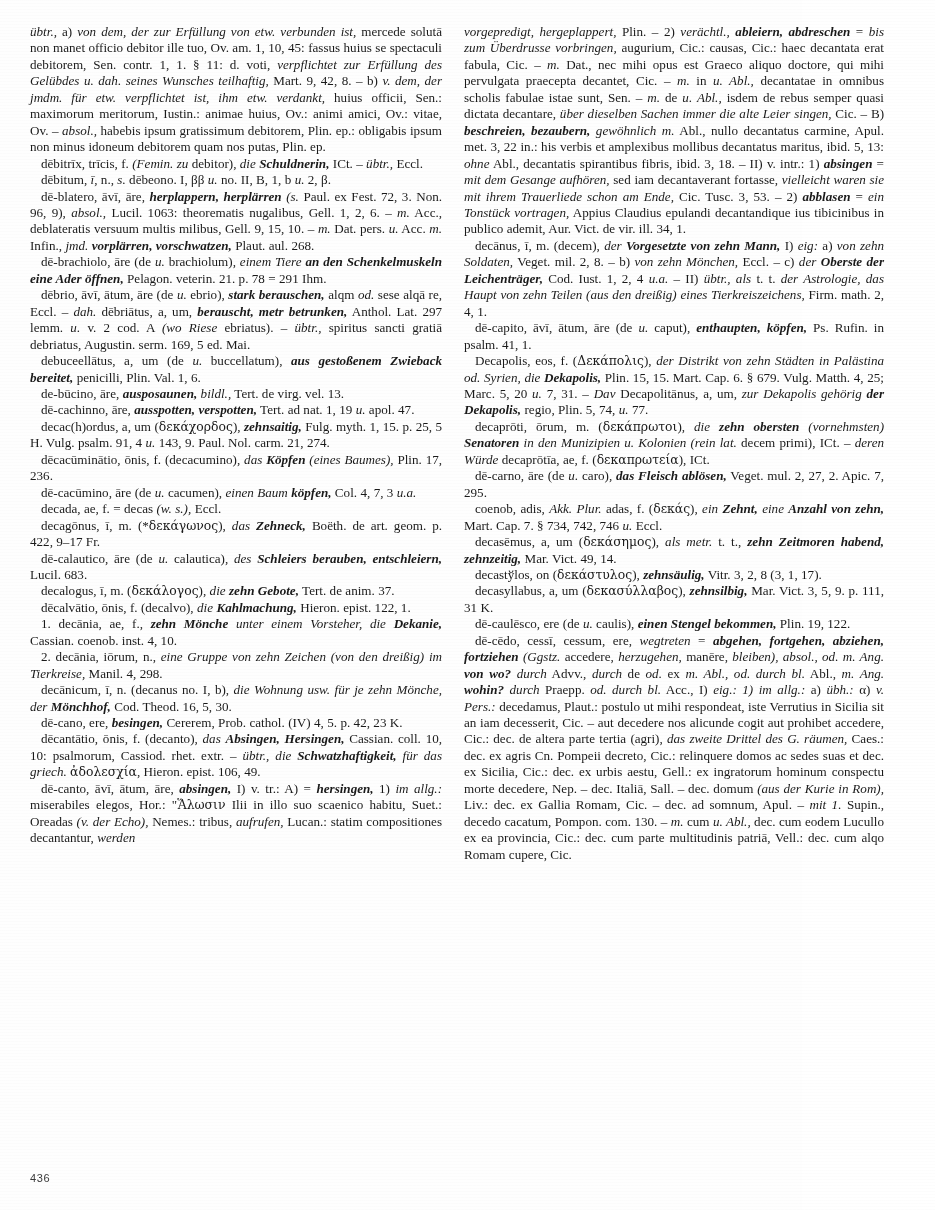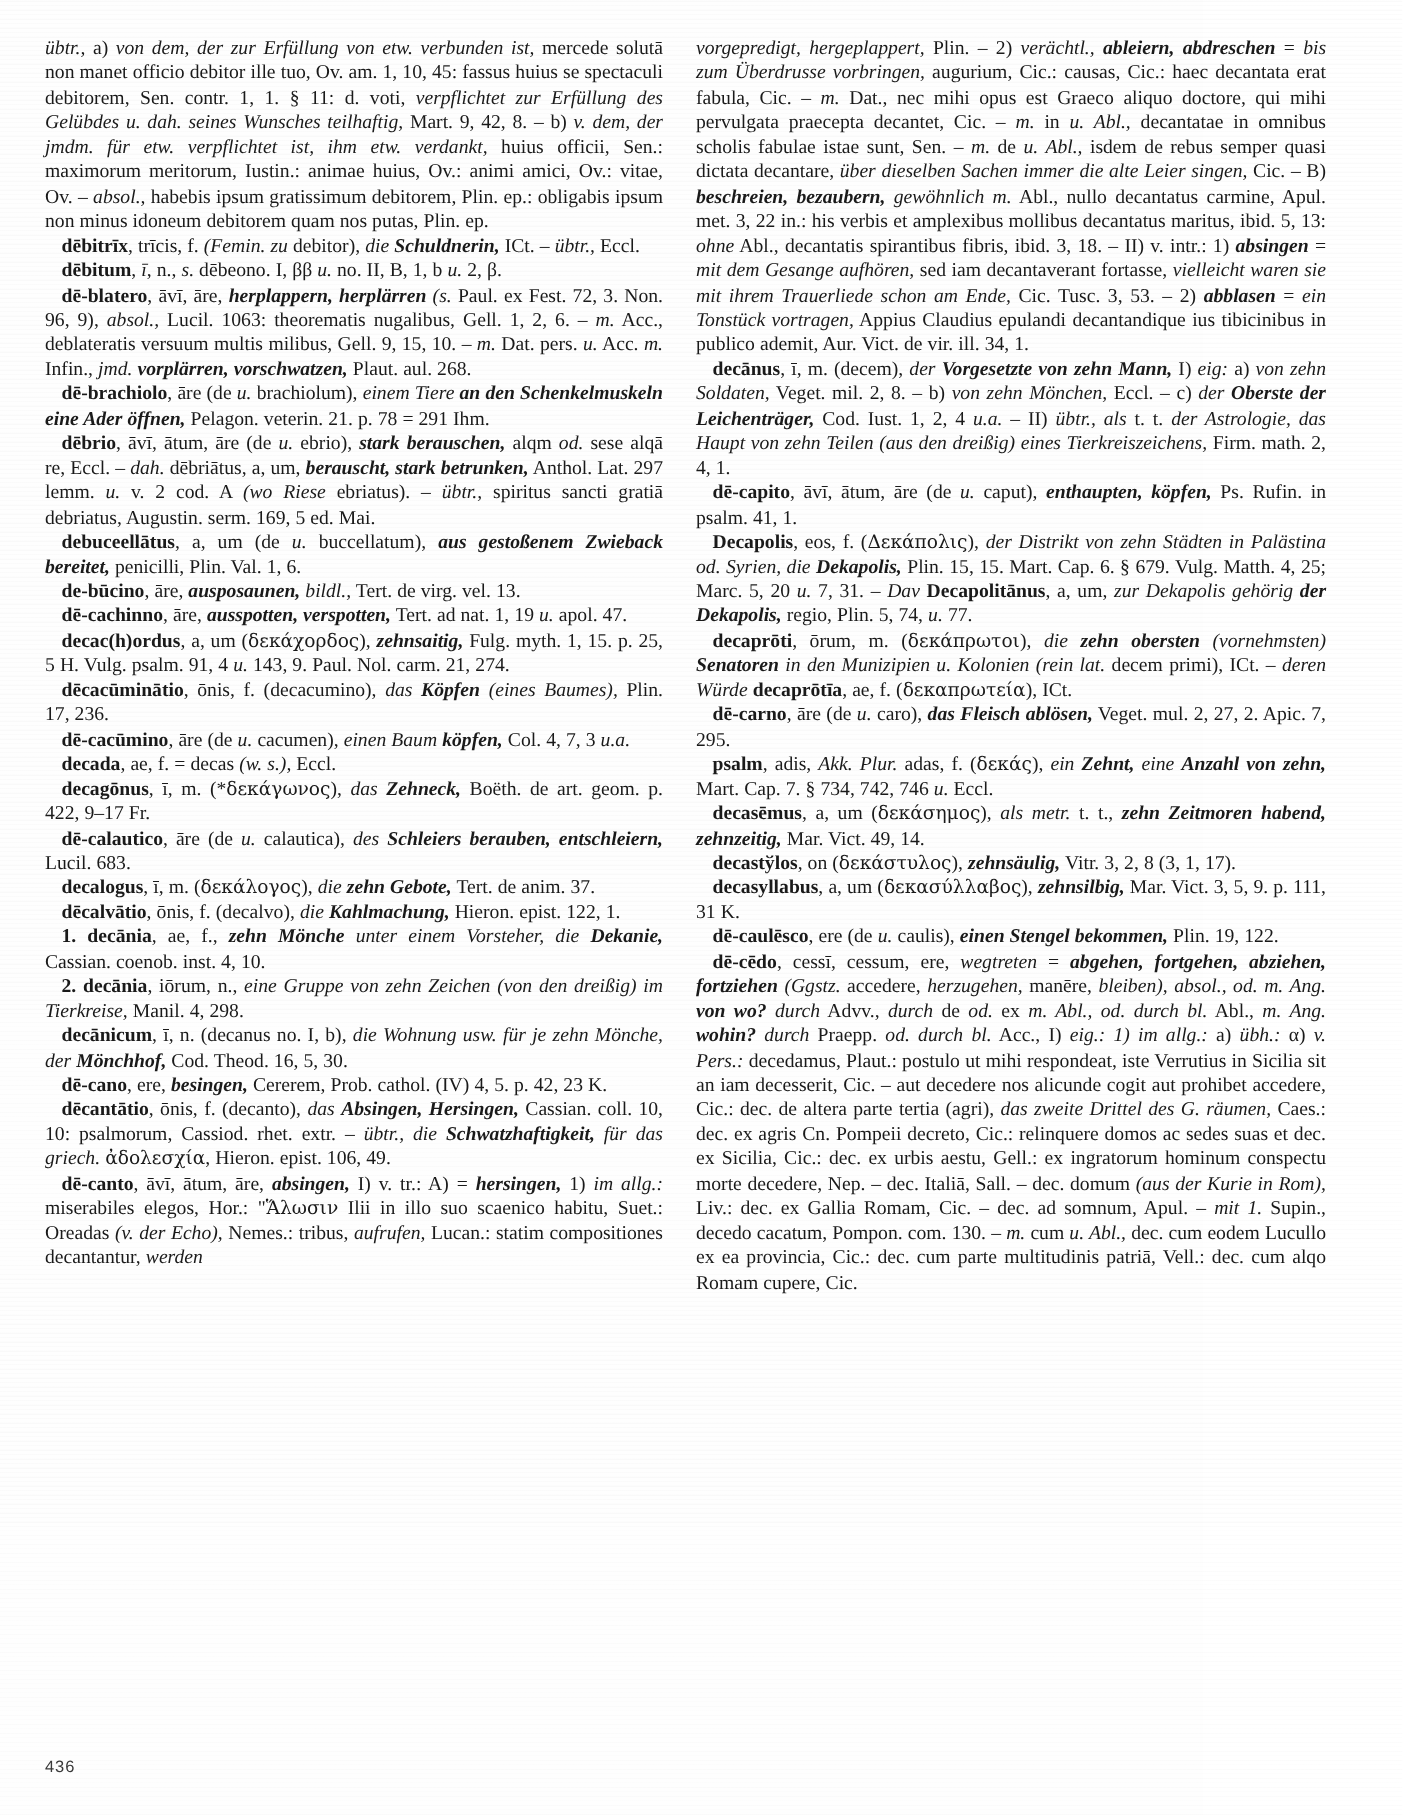--- a/index.html
+++ b/index.html
@@ -44,21 +44,21 @@
   .col.right { width: 420px; }
   .entry {
     margin: 0;
     padding: 0;
     text-indent: 11px;
   }
   .entry.cont {
     text-indent: 0;
   }
   b, .hw {
-    font-weight: bold;
+    font-weight: normal;
   }
   i, .it {
     font-style: italic;
   }
   .bi {
     font-weight: bold;
     font-style: italic;
   }
   .gk {
     font-family: "DejaVu Serif", serif;
@@ -90,21 +90,21 @@
 <div class="page">
 
   <div class="columns">
 
     <div class="col left" id="col-left">
         <p class="entry cont"><i>übtr.,</i> a) <i>von dem, der zur Erfüllung von etw. verbunden ist,</i> mercede solutā non manet officio debitor ille tuo, Ov. am. 1, 10, 45: fassus huius se spectaculi debitorem, Sen. contr. 1, 1. § 11: d. voti, <i>verpflichtet zur Erfüllung des Gelübdes u. dah. seines Wunsches teilhaftig,</i> Mart. 9, 42, 8. – b) <i>v. dem, der jmdm. für etw. verpflichtet ist, ihm etw. verdankt,</i> huius officii, Sen.: maximorum meritorum, Iustin.: animae huius, Ov.: animi amici, Ov.: vitae, Ov. – <i>absol.,</i> habebis ipsum gratissimum debitorem, Plin. ep.: obligabis ipsum non minus idoneum debitorem quam nos putas, Plin. ep.</p>
         <p class="entry"><b>dēbitrīx</b>, trīcis, f. <i>(Femin. zu</i> debitor), <i>die</i> <span class="bi">Schuldnerin,</span> ICt. – <i>übtr.,</i> Eccl.</p>
         <p class="entry"><b>dēbitum</b>, <i>ī</i>, n., <i>s.</i> dēbeono. I, ββ <i>u.</i> no. II, B, 1, b <i>u.</i> 2, β.</p>
         <p class="entry"><b>dē-blatero</b>, āvī, āre, <span class="bi">herplappern, herplärren</span> <i>(s.</i> Paul. ex Fest. 72, 3. Non. 96, 9), <i>absol.,</i> Lucil. 1063: theorematis nugalibus, Gell. 1, 2, 6. – <i>m.</i> Acc., deblateratis versuum multis milibus, Gell. 9, 15, 10. – <i>m.</i> Dat. pers. <i>u.</i> Acc. <i>m.</i> Infin., <i>jmd.</i> <span class="bi">vorplärren, vorschwatzen,</span> Plaut. aul. 268.</p>
         <p class="entry"><b>dē-brachiolo</b>, āre (de <i>u.</i> brachiolum), <i>einem Tiere</i> <span class="bi">an den Schenkelmuskeln eine Ader öffnen,</span> Pelagon. veterin. 21. p. 78 = 291 Ihm.</p>
-        <p class="entry"><b>dēbrio</b>, āvī, ātum, āre (de <i>u.</i> ebrio), <span class="bi">stark berauschen,</span> alqm <i>od.</i> sese alqā re, Eccl. – <i>dah.</i> dēbriātus, a, um, <span class="bi">berauscht, stark betrunken,</span> Anthol. Lat. 297 lemm. <i>u.</i> v. 2 cod. A <i>(wo Riese</i> ebriatus). – <i>übtr.,</i> spiritus sancti gratiā debriatus, Augustin. serm. 169, 5 ed. Mai.</p>
+        <p class="entry"><b>dēbrio</b>, āvī, ātum, āre (de <i>u.</i> ebrio), <span class="bi">stark berauschen,</span> alqm <i>od.</i> sese alqā re, Eccl. – <i>dah.</i> dēbriātus, a, um, <span class="bi">berauscht, metr betrunken,</span> Anthol. Lat. 297 lemm. <i>u.</i> v. 2 cod. A <i>(wo Riese</i> ebriatus). – <i>übtr.,</i> spiritus sancti gratiā debriatus, Augustin. serm. 169, 5 ed. Mai.</p>
         <p class="entry"><b>debuceellātus</b>, a, um (de <i>u.</i> buccellatum), <span class="bi">aus gestoßenem Zwieback bereitet,</span> penicilli, Plin. Val. 1, 6.</p>
         <p class="entry"><b>de-būcino</b>, āre, <span class="bi">ausposaunen,</span> <i>bildl.,</i> Tert. de virg. vel. 13.</p>
         <p class="entry"><b>dē-cachinno</b>, āre, <span class="bi">ausspotten, verspotten,</span> Tert. ad nat. 1, 19 <i>u.</i> apol. 47.</p>
         <p class="entry"><b>decac(h)ordus</b>, a, um (<span class="gk">δεκάχορδος</span>), <span class="bi">zehnsaitig,</span> Fulg. myth. 1, 15. p. 25, 5 H. Vulg. psalm. 91, 4 <i>u.</i> 143, 9. Paul. Nol. carm. 21, 274.</p>
         <p class="entry"><b>dēcacūminātio</b>, ōnis, f. (decacumino), <i>das</i> <span class="bi">Köpfen</span> <i>(eines Baumes),</i> Plin. 17, 236.</p>
         <p class="entry"><b>dē-cacūmino</b>, āre (de <i>u.</i> cacumen), <i>einen Baum</i> <span class="bi">köpfen,</span> Col. 4, 7, 3 <i>u.a.</i></p>
         <p class="entry"><b>decada</b>, ae, f. = decas <i>(w. s.),</i> Eccl.</p>
         <p class="entry"><b>decagōnus</b>, ī, m. (*<span class="gk">δεκάγωνος</span>), <i>das</i> <span class="bi">Zehneck,</span> Boëth. de art. geom. p. 422, 9–17 Fr.</p>
         <p class="entry"><b>dē-calautico</b>, āre (de <i>u.</i> calautica), <i>des</i> <span class="bi">Schleiers berauben, entschleiern,</span> Lucil. 683.</p>
         <p class="entry"><b>decalogus</b>, ī, m. (<span class="gk">δεκάλογος</span>), <i>die</i> <span class="bi">zehn Gebote,</span> Tert. de anim. 37.</p>
@@ -117,21 +117,21 @@
         <p class="entry"><b>dē-canto</b>, āvī, ātum, āre, <span class="bi">absingen,</span> I) v. tr.: A) = <span class="bi">hersingen,</span> 1) <i>im allg.:</i> miserabiles elegos, Hor.: "<span class="gk">Ἅλωσιν</span> Ilii in illo suo scaenico habitu, Suet.: Oreadas <i>(v. der Echo),</i> Nemes.: tribus, <i>aufrufen,</i> Lucan.: statim compositiones decantantur, <i>werden</i></p>
       </div>
 
     <div class="col right" id="col-right">
         <p class="entry cont"><i>vorgepredigt, hergeplappert,</i> Plin. – 2) <i>verächtl.,</i> <span class="bi">ableiern, abdreschen</span> = <i>bis zum Überdrusse vorbringen,</i> augurium, Cic.: causas, Cic.: haec decantata erat fabula, Cic. – <i>m.</i> Dat., nec mihi opus est Graeco aliquo doctore, qui mihi pervulgata praecepta decantet, Cic. – <i>m.</i> in <i>u. Abl.,</i> decantatae in omnibus scholis fabulae istae sunt, Sen. – <i>m.</i> de <i>u. Abl.,</i> isdem de rebus semper quasi dictata decantare, <i>über dieselben Sachen immer die alte Leier singen,</i> Cic. – B) <span class="bi">beschreien, bezaubern,</span> <i>gewöhnlich m.</i> Abl., nullo decantatus carmine, Apul. met. 3, 22 in.: his verbis et amplexibus mollibus decantatus maritus, ibid. 5, 13: <i>ohne</i> Abl., decantatis spirantibus fibris, ibid. 3, 18. – II) v. intr.: 1) <span class="bi">absingen</span> = <i>mit dem Gesange aufhören,</i> sed iam decantaverant fortasse, <i>vielleicht waren sie mit ihrem Trauerliede schon am Ende,</i> Cic. Tusc. 3, 53. – 2) <span class="bi">abblasen</span> = <i>ein Tonstück vortragen,</i> Appius Claudius epulandi decantandique ius tibicinibus in publico ademit, Aur. Vict. de vir. ill. 34, 1.</p>
         <p class="entry"><b>decānus</b>, ī, m. (decem), <i>der</i> <span class="bi">Vorgesetzte von zehn Mann,</span> I) <i>eig:</i> a) <i>von zehn Soldaten,</i> Veget. mil. 2, 8. – b) <i>von zehn Mönchen,</i> Eccl. – c) <i>der</i> <span class="bi">Oberste der Leichenträger,</span> Cod. Iust. 1, 2, 4 <i>u.a.</i> – II) <i>übtr., als</i> t. t. <i>der Astrologie, das Haupt von zehn Teilen (aus den dreißig) eines Tierkreiszeichens,</i> Firm. math. 2, 4, 1.</p>
         <p class="entry"><b>dē-capito</b>, āvī, ātum, āre (de <i>u.</i> caput), <span class="bi">enthaupten, köpfen,</span> Ps. Rufin. in psalm. 41, 1.</p>
         <p class="entry"><b>Decapolis</b>, eos, f. (<span class="gk">Δεκάπολις</span>), <i>der Distrikt von zehn Städten in Palästina od. Syrien, die</i> <span class="bi">Dekapolis,</span> Plin. 15, 15. Mart. Cap. 6. § 679. Vulg. Matth. 4, 25; Marc. 5, 20 <i>u.</i> 7, 31. – <i>Dav</i> <b>Decapolitānus</b>, a, um, <i>zur Dekapolis gehörig</i> <span class="bi">der Dekapolis,</span> regio, Plin. 5, 74, <i>u.</i> 77.</p>
         <p class="entry"><b>decaprōti</b>, ōrum, m. (<span class="gk">δεκάπρωτοι</span>), <i>die</i> <span class="bi">zehn obersten</span> <i>(vornehmsten)</i> <span class="bi">Senatoren</span> <i>in den Munizipien u. Kolonien (rein lat.</i> decem primi), ICt. – <i>deren Würde</i> <b>decaprōtīa</b>, ae, f. (<span class="gk">δεκαπρωτεία</span>), ICt.</p>
         <p class="entry"><b>dē-carno</b>, āre (de <i>u.</i> caro), <span class="bi">das Fleisch ablösen,</span> Veget. mul. 2, 27, 2. Apic. 7, 295.</p>
-        <p class="entry"><b>psalm</b>, adis, <i>Akk. Plur.</i> adas, f. (<span class="gk">δεκάς</span>), <i>ein</i> <span class="bi">Zehnt,</span> <i>eine</i> <span class="bi">Anzahl von zehn,</span> Mart. Cap. 7. § 734, 742, 746 <i>u.</i> Eccl.</p>
+        <p class="entry"><b>coenob</b>, adis, <i>Akk. Plur.</i> adas, f. (<span class="gk">δεκάς</span>), <i>ein</i> <span class="bi">Zehnt,</span> <i>eine</i> <span class="bi">Anzahl von zehn,</span> Mart. Cap. 7. § 734, 742, 746 <i>u.</i> Eccl.</p>
         <p class="entry"><b>decasēmus</b>, a, um (<span class="gk">δεκάσημος</span>), <i>als metr.</i> t. t., <span class="bi">zehn Zeitmoren habend, zehnzeitig,</span> Mar. Vict. 49, 14.</p>
         <p class="entry"><b>decastўlos</b>, on (<span class="gk">δεκάστυλος</span>), <span class="bi">zehnsäulig,</span> Vitr. 3, 2, 8 (3, 1, 17).</p>
         <p class="entry"><b>decasyllabus</b>, a, um (<span class="gk">δεκασύλλαβος</span>), <span class="bi">zehnsilbig,</span> Mar. Vict. 3, 5, 9. p. 111, 31 K.</p>
         <p class="entry"><b>dē-caulēsco</b>, ere (de <i>u.</i> caulis), <span class="bi">einen Stengel bekommen,</span> Plin. 19, 122.</p>
         <p class="entry"><b>dē-cēdo</b>, cessī, cessum, ere, <i>wegtreten</i> = <span class="bi">abgehen, fortgehen, abziehen, fortziehen</span> <i>(Ggstz.</i> accedere, <i>herzugehen,</i> manēre, <i>bleiben), absol., od. m. Ang.</i> <span class="bi">von wo?</span> <i>durch</i> Advv., <i>durch</i> de <i>od.</i> ex <i>m. Abl., od. durch bl.</i> Abl., <i>m. Ang.</i> <span class="bi">wohin?</span> <i>durch</i> Praepp. <i>od. durch bl.</i> Acc., I) <i>eig.: 1) im allg.:</i> a) <i>übh.:</i> α) <i>v. Pers.:</i> decedamus, Plaut.: postulo ut mihi respondeat, iste Verrutius in Sicilia sit an iam decesserit, Cic. – aut decedere nos alicunde cogit aut prohibet accedere, Cic.: dec. de altera parte tertia (agri), <i>das zweite Drittel des G. räumen,</i> Caes.: dec. ex agris Cn. Pompeii decreto, Cic.: relinquere domos ac sedes suas et dec. ex Sicilia, Cic.: dec. ex urbis aestu, Gell.: ex ingratorum hominum conspectu morte decedere, Nep. – dec. Italiā, Sall. – dec. domum <i>(aus der Kurie in Rom),</i> Liv.: dec. ex Gallia Romam, Cic. – dec. ad somnum, Apul. – <i>mit 1.</i> Supin., decedo cacatum, Pompon. com. 130. – <i>m.</i> cum <i>u. Abl.,</i> dec. cum eodem Lucullo ex ea provincia, Cic.: dec. cum parte multitudinis patriā, Vell.: dec. cum alqo Romam cupere, Cic.</p>
       </div>
 
   </div>
 
   <div class="folio">436</div>

